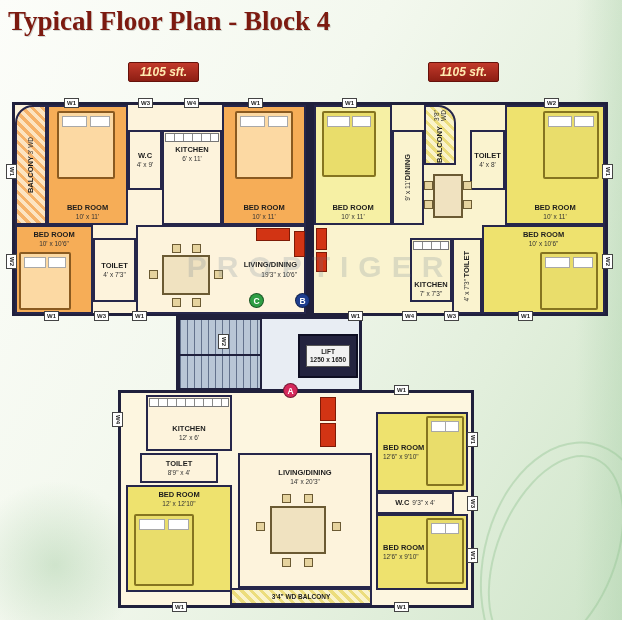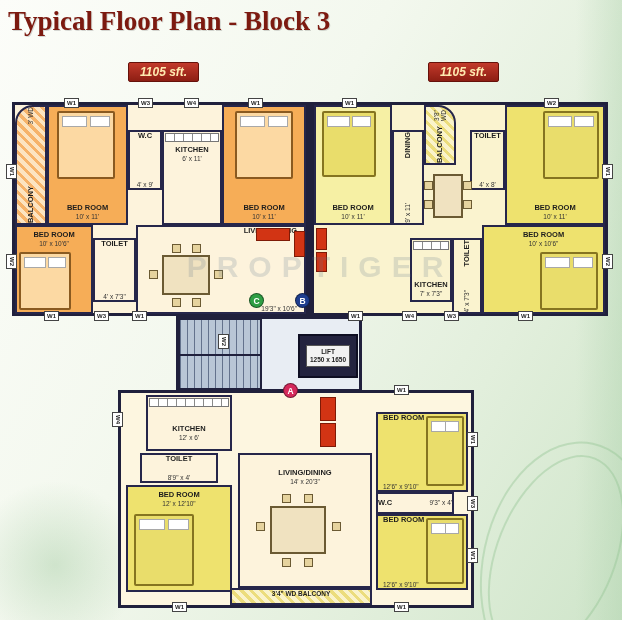--- a/index.html
+++ b/index.html
@@ -27,21 +27,21 @@
     font-size:30px; font-weight:bold; letter-spacing:10px;
     color:rgba(95,118,140,.20); z-index:6; pointer-events:none;
   }
 
   .frame { position:absolute; border:3px solid #20203c; background:#fdf3dc; z-index:1; }
   .backdrop { position:absolute; z-index:1; }
   .wall { position:absolute; background:#20203c; z-index:2; }
 
   .room {
     position:absolute; border:2px solid #26264a; z-index:2;
-    display:flex; flex-direction:column; align-items:center; justify-content:space-between;
+    display:flex; flex-direction:column; align-items:center; justify-content:center;
     gap:1px; overflow:hidden; text-align:center;
   }
   .rl { font-weight:bold; font-size:7.5px; color:#1d1d1d; line-height:1.1; z-index:4; }
   .rd { font-size:6.5px; color:#333; line-height:1.1; z-index:4; }
   .vert .rl, .vert .rd { writing-mode:vertical-rl; transform:rotate(180deg); }
   .lbl-bottom { justify-content:flex-end; padding-bottom:3px; }
   .lbl-top { justify-content:flex-start; padding-top:4px; }
   .lbl-left { align-items:flex-start; padding-left:5px; text-align:left; }
   .lbl-right { align-items:flex-end; padding-right:7px; text-align:right; }
 
@@ -96,21 +96,21 @@
 </head>
 <body>
 
 <div id="canvas">
 
   <div class="plant"></div>
   <div class="rband"></div>
   <div class="swirl" style="right:6px; bottom:-40px; width:120px; height:210px; transform:rotate(22deg);"></div>
   <div class="swirl" style="right:-30px; bottom:-70px; width:170px; height:250px; transform:rotate(12deg);"></div>
 
-  <div class="title">Typical Floor Plan - Block 3</div>
+  <div class="title">Typical Floor Plan - Block 4</div>
   <div class="badge" style="left:128px; top:62px;">1105 sft.</div>
   <div class="badge" style="left:428px; top:62px;">1105 sft.</div>
   <div class="watermark">PROPTIGER</div>
 
   <div class="frame" style="left:12px; top:102px; width:596px; height:214px;"></div>
   <div class="backdrop paleyellow" style="left:314px; top:105px; width:291px; height:208px;"></div>
   <div class="wall" style="left:306px; top:102px; width:8px; height:214px;"></div>
 
   <div class="room hatch-orange vert" style="left:15px; top:105px; width:32px; height:120px; border-top-left-radius:18px;">
     <span class="rd">3' WD</span>

